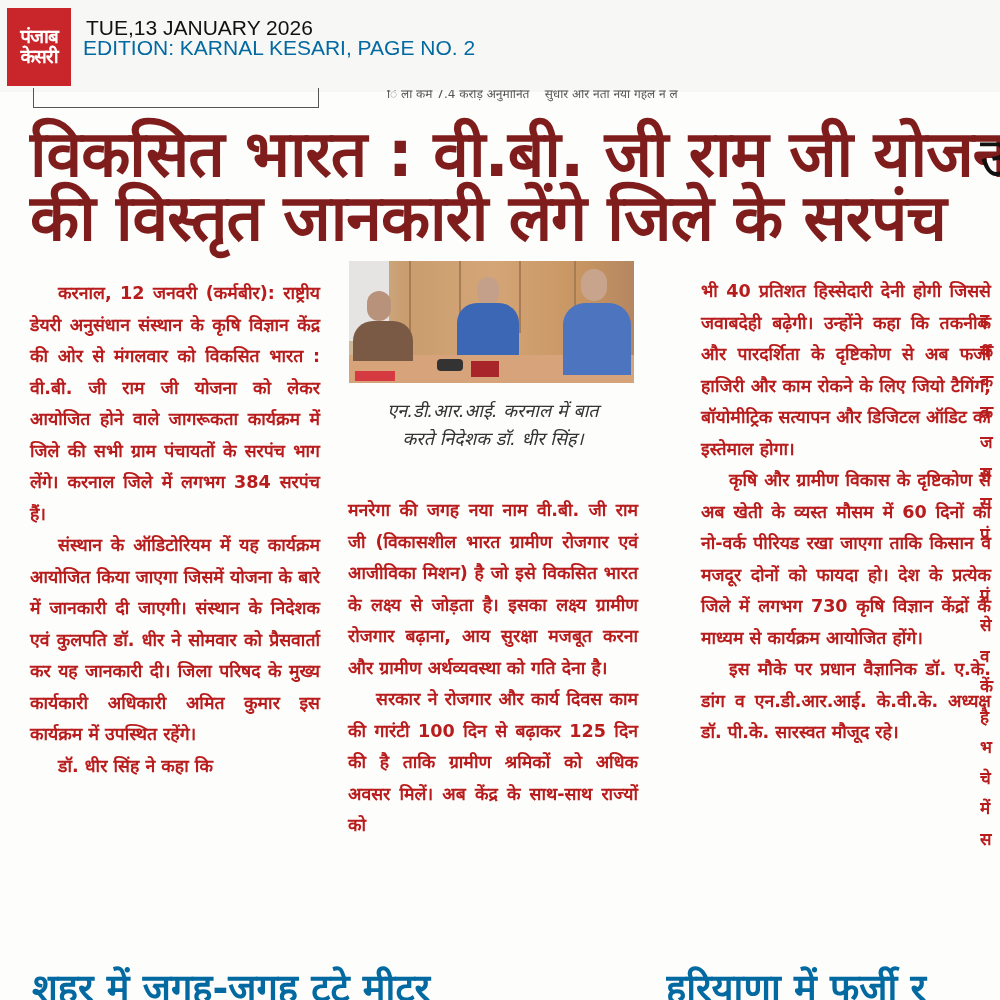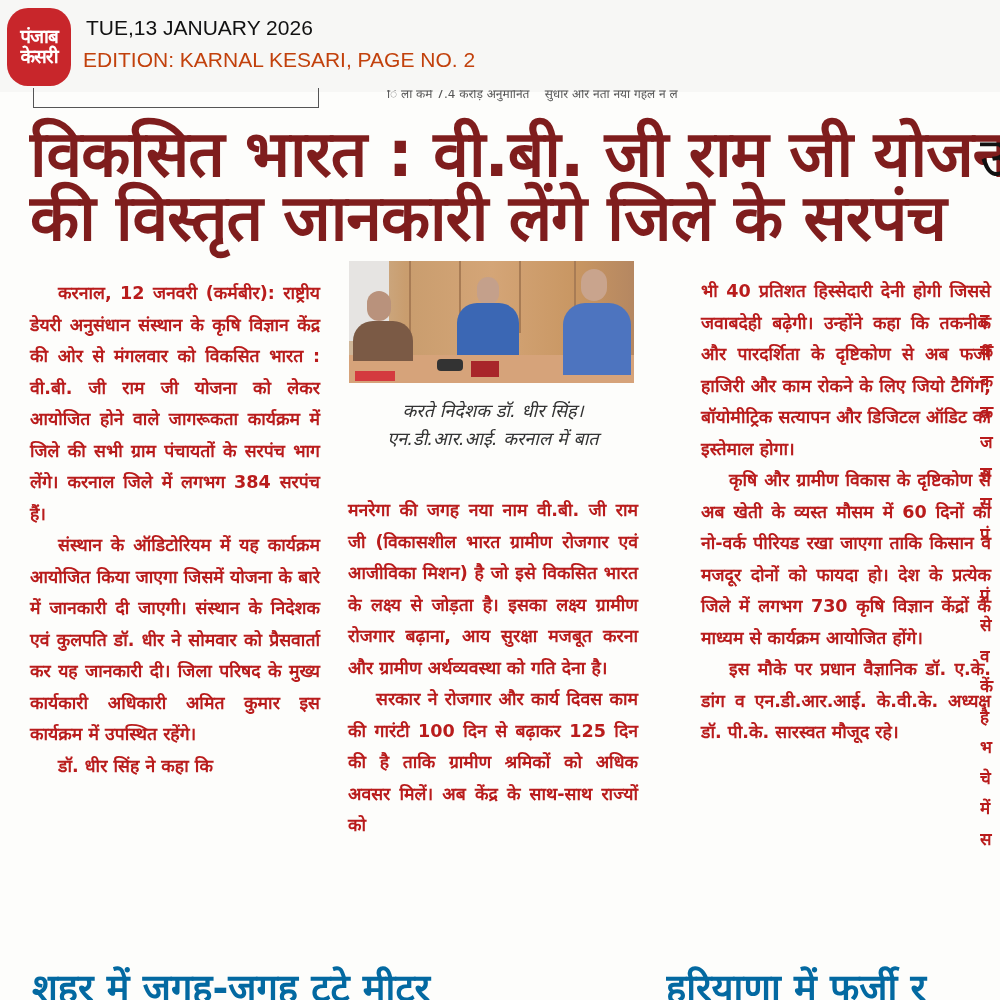--- a/index.html
+++ b/index.html
@@ -2,26 +2,26 @@
 <html><head>
 <meta charset="utf-8">
 <style>
   * { box-sizing: border-box; margin: 0; padding: 0; }
   html, body { width: 1000px; height: 1000px; overflow: hidden; background: #fdfdfb; }
   body { position: relative; font-family: "DejaVu Sans", sans-serif; color: #1c1c1c; }
 
   .header { position: absolute; left: 0; top: 0; width: 1000px; height: 92px; background: #f7f7f5; }
   .logo { position: absolute; left: 7px; top: 8px; width: 64px; height: 78px; background: #c8262b;
           color: #fff; display: flex; flex-direction: column; align-items: center; justify-content: center;
-          font-family: "DejaVu Sans", sans-serif; font-weight: bold; line-height: 1.05; border-radius: 21px; }
+          font-family: "DejaVu Sans", sans-serif; font-weight: bold; line-height: 1.05; }
   .logo span { font-size: 19px; letter-spacing: -1px; }
   .hdr-date { position: absolute; left: 86px; top: 16px; font-family: "Liberation Sans", sans-serif;
               font-size: 21px; color: #111; }
-  .hdr-edition { position: absolute; left: 83px; top: 48px; font-family: "Liberation Sans", sans-serif;
-                 font-size: 21px; color: #c2410c; }
+  .hdr-edition { position: absolute; left: 83px; top: 36px; font-family: "Liberation Sans", sans-serif;
+                 font-size: 21px; color: #0369a1; }
   .box-frag { position: absolute; left: 33px; top: 88px; width: 286px; height: 20px;
               border-left: 1px solid #555; border-right: 1px solid #555; border-bottom: 1px solid #555; }
   .strip-text { position: absolute; top: 90px; font-size: 12px; color: #555; white-space: nowrap; overflow: hidden; height: 12px; line-height: 8px; }
 
   .headline { position: absolute; left: 30px; top: 122px; width: 930px;
               font-family: "DejaVu Sans", sans-serif; font-size: 64px; line-height: 64px;
               color: #7f1d1d; letter-spacing: -1px; }
   .headline .l { display: block; white-space: nowrap; }
 
   .col { position: absolute; font-family: "DejaVu Sans", sans-serif; font-size: 17.6px;
@@ -96,22 +96,22 @@
   <div class="p1"></div>
   <div class="h2"></div>
   <div class="p2"></div>
   <div class="h3"></div>
   <div class="p3"></div>
   <div class="mic"></div>
   <div class="tissue"></div>
   <div class="flowers"></div>
 </div>
 <div class="caption">
+  <div>एन.डी.आर.आई. करनाल में बात</div>
   <div>करते निदेशक डॉ. धीर सिंह।</div>
-  <div>एन.डी.आर.आई. करनाल में बात</div>
 </div>
 
 <div class="col col2">
   <p>मनरेगा की जगह नया नाम वी.बी. जी राम जी (विकासशील भारत ग्रामीण रोजगार एवं आजीविका मिशन) है जो इसे विकसित भारत के लक्ष्य से जोड़ता है। इसका लक्ष्य ग्रामीण रोजगार बढ़ाना, आय सुरक्षा मजबूत करना और ग्रामीण अर्थव्यवस्था को गति देना है।</p>
   <p class="indent">सरकार ने रोजगार और कार्य दिवस काम की गारंटी 100 दिन से बढ़ाकर 125 दिन की है ताकि ग्रामीण श्रमिकों को अधिक अवसर मिलें। अब केंद्र के साथ-साथ राज्यों को</p>
 </div>
 
 <div class="col col3">
   <p>भी 40 प्रतिशत हिस्सेदारी देनी होगी जिससे जवाबदेही बढ़ेगी। उन्होंने कहा कि तकनीक और पारदर्शिता के दृष्टिकोण से अब फर्जी हाजिरी और काम रोकने के लिए जियो टैगिंग, बॉयोमीट्रिक सत्यापन और डिजिटल ऑडिट का इस्तेमाल होगा।</p>
   <p class="indent">कृषि और ग्रामीण विकास के दृष्टिकोण से अब खेती के व्यस्त मौसम में 60 दिनों का नो-वर्क पीरियड रखा जाएगा ताकि किसान व मजदूर दोनों को फायदा हो। देश के प्रत्येक जिले में लगभग 730 कृषि विज्ञान केंद्रों के माध्यम से कार्यक्रम आयोजित होंगे।</p>

